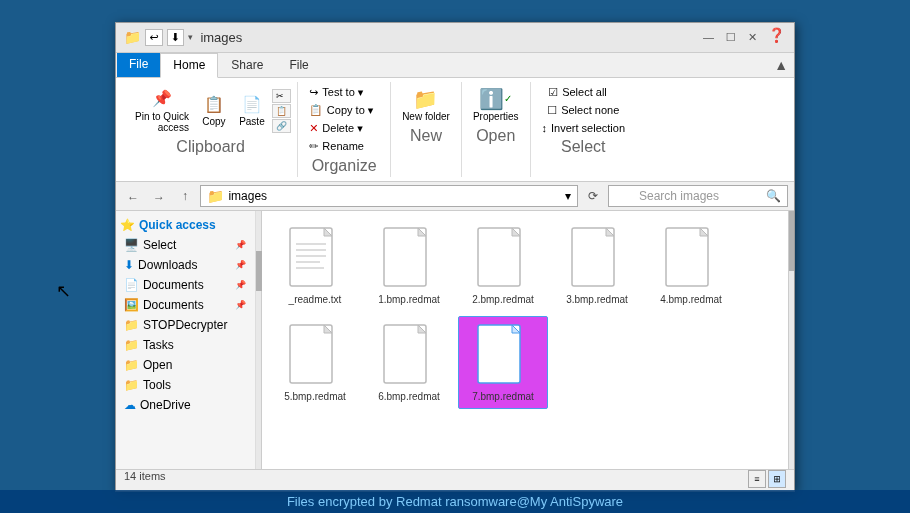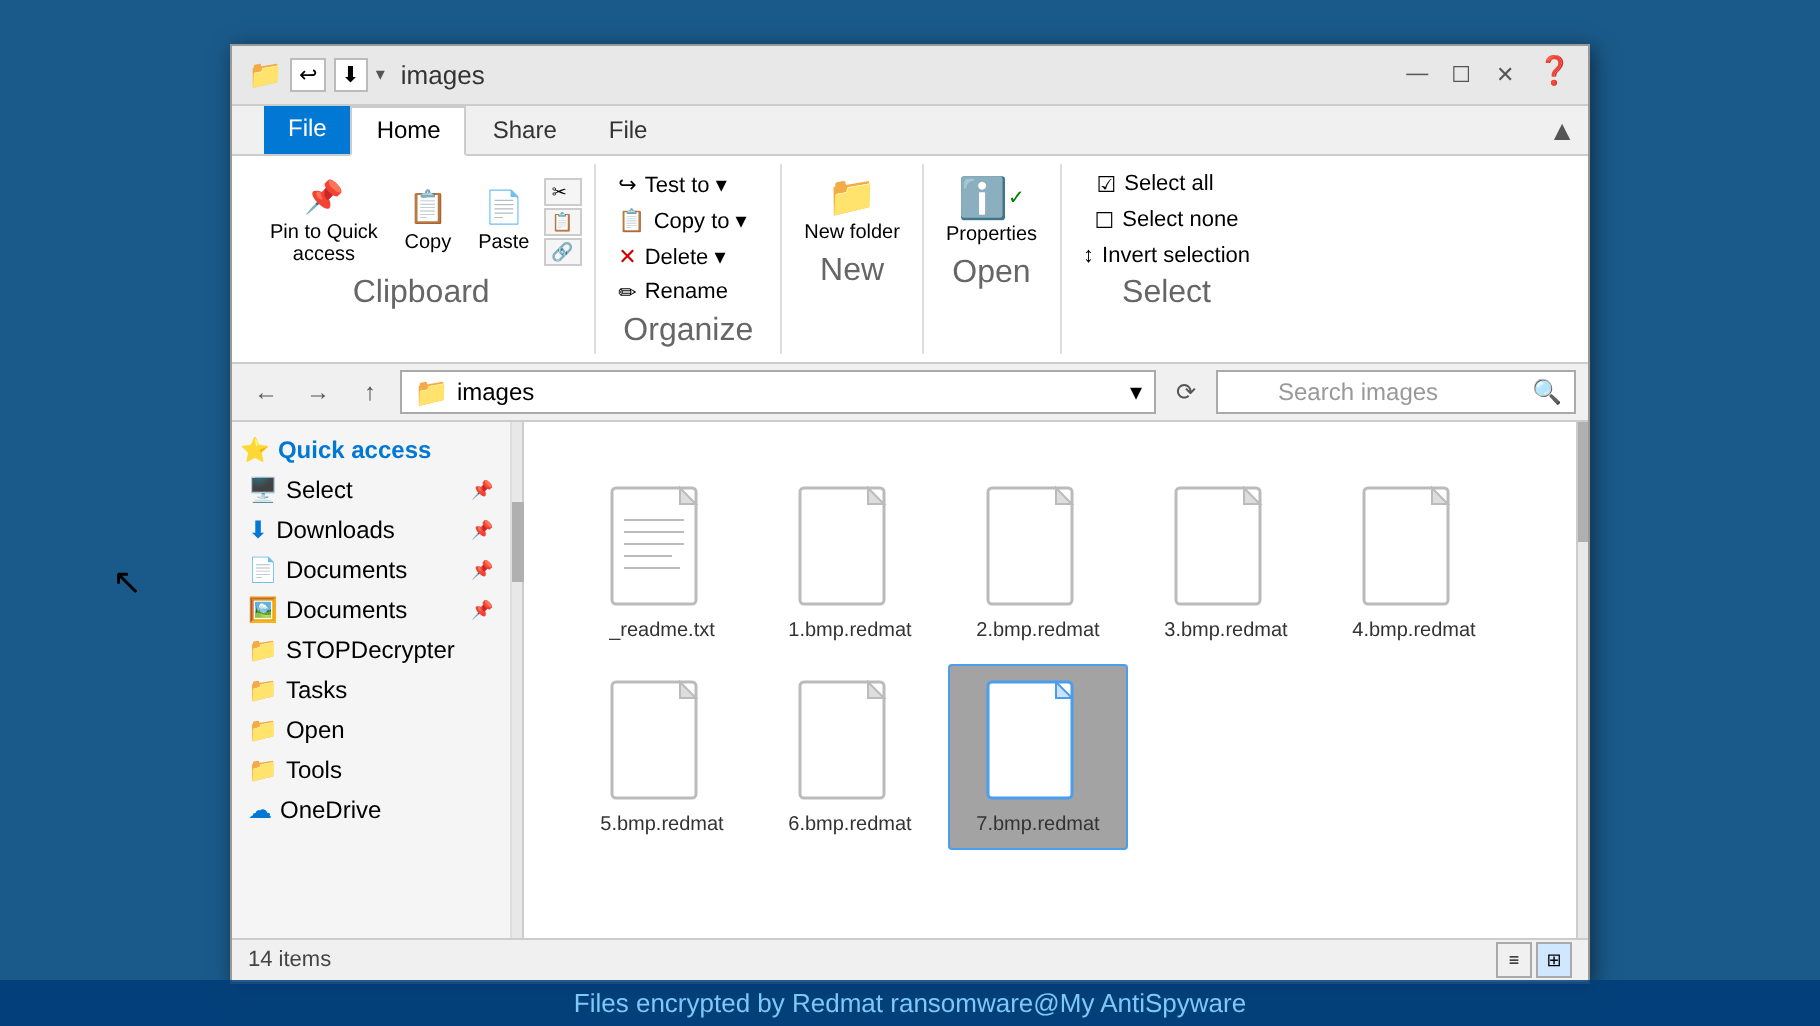--- a/index.html
+++ b/index.html
@@ -50,21 +50,21 @@
       display: flex; align-items: center; justify-content: center;
       font-size: 11px;
       color: #555;
     }
 
     
     .ribbon-tabs {
       display: flex;
       background: #f0f0f0;
       border-bottom: 1px solid #ccc;
-      padding-left: 16px;
+      padding-left: 1px;
       justify-content: flex-end;
     }
     .ribbon-tab {
       padding: 4px 12px;
       cursor: pointer;
       font-size: 12px;
       border: 1px solid transparent;
       border-bottom: none;
       color: #333;
     }
@@ -119,21 +119,21 @@
       border-radius: 2px;
       min-width: 36px;
     }
     .ribbon-btn-icon {
       width: 24px; height: 24px;
       display: flex; align-items: center; justify-content: center;
       font-size: 16px;
     }
     .ribbon-btn-label {
       font-size: 10px;
-      text-align: center;
+      text-align: right;
       white-space: nowrap;
     }
     .ribbon-btn-sm {
       display: flex;
       align-items: center;
       gap: 4px;
       padding: 1px 4px;
       cursor: pointer;
       border: 1px solid transparent;
       border-radius: 2px;
@@ -215,38 +215,38 @@
     .pin-icon {
       font-size: 9px;
       color: #0078d4;
       margin-left: auto;
     }
 
     
     .file-grid {
       flex: 1;
       overflow-y: auto;
-      padding: 24px;
+      padding: 8px;
       display: flex;
       flex-wrap: wrap;
       align-content: flex-start;
       gap: 4px;
       background: white;
     }
     .file-item {
       width: 90px;
       display: flex;
       flex-direction: column;
       align-items: center;
       padding: 6px 4px;
       cursor: pointer;
       border: 1px solid transparent;
       border-radius: 2px;
     }
-    .file-item.selected { background: #a3a3a3; border-color: #4a9eed; justify-content: center; }
+    .file-item.selected { background: #d946ef; border-color: #4a9eed; justify-content: center; }
     .file-icon {
       width: 54px; height: 66px;
       position: relative;
     }
     .file-icon svg {
       width: 100%; height: 100%;
     }
     .file-name {
       font-size: 10px;
       text-align: center;
@@ -255,21 +255,21 @@
       margin-top: 2px;
       color: #333;
     }
 
     
     .status-bar {
       height: 22px;
       background: #f0f0f0;
       border-top: 1px solid #ccc;
       display: flex;
-      align-items: center;
+      align-items: flex-start;
       padding: 0 8px;
       justify-content: space-between;
     }
     .status-text { font-size: 11px; color: #444; }
     .view-btns { display: flex; gap: 2px; }
     .view-btn {
       width: 18px; height: 18px;
       background: none;
       border: 1px solid #aaa;
       cursor: pointer;

